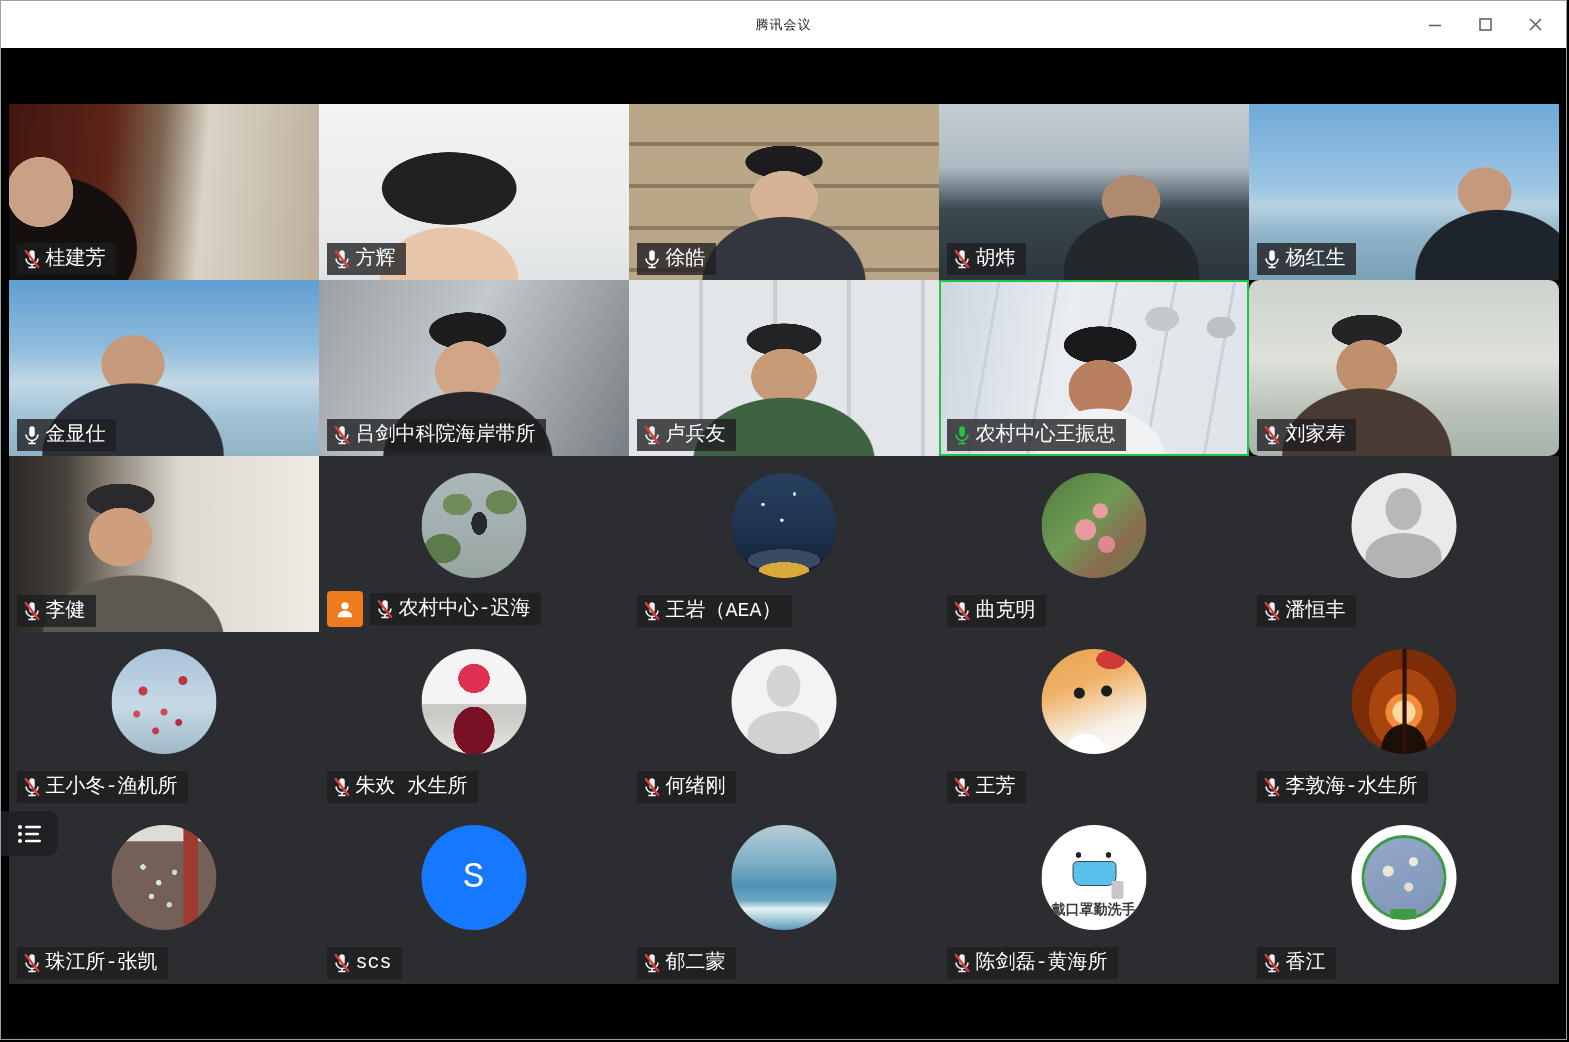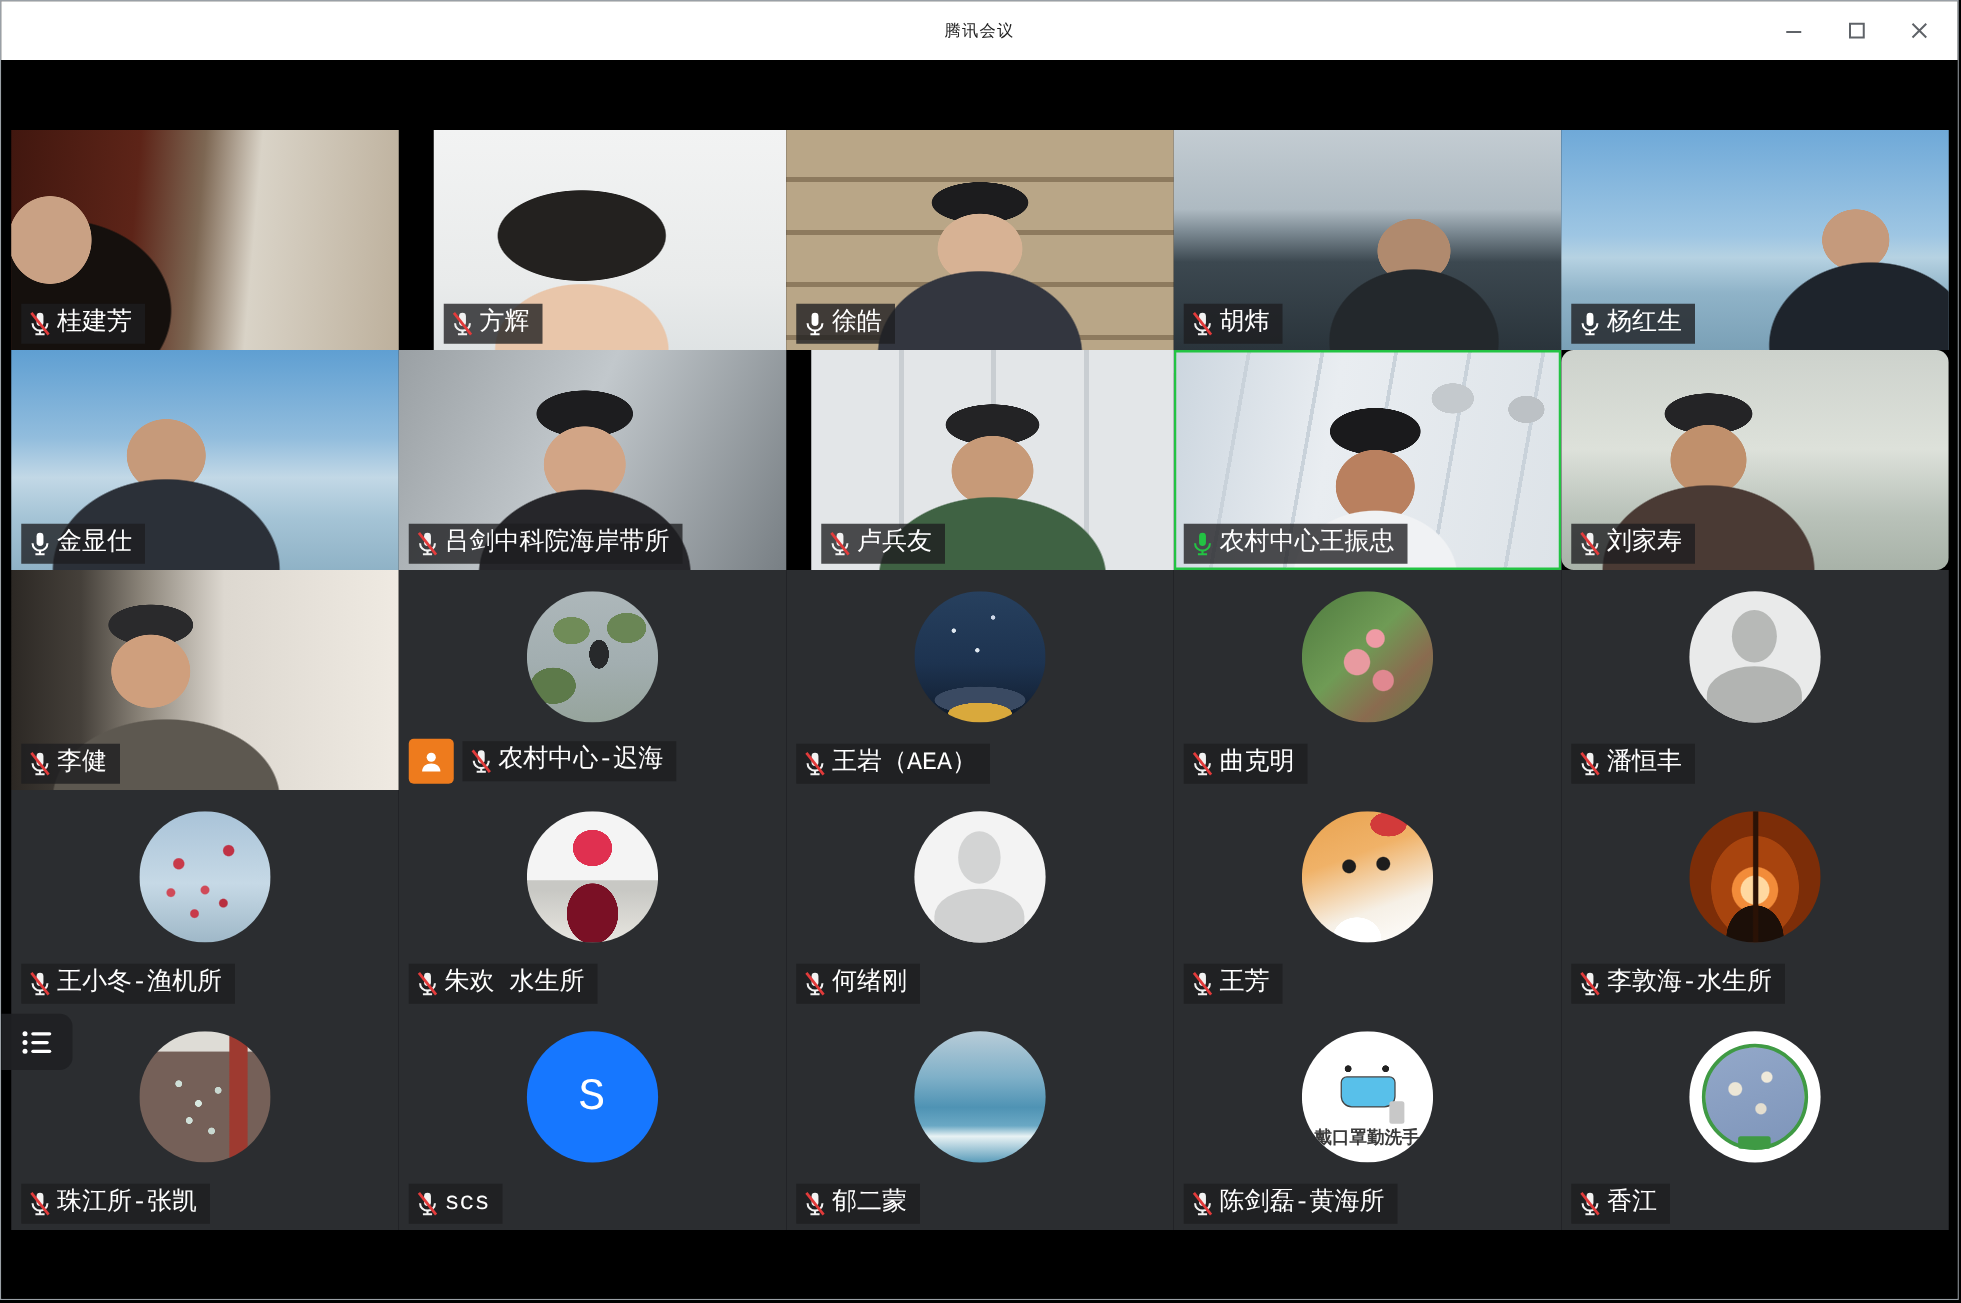--- a/index.html
+++ b/index.html
@@ -127,21 +127,21 @@
     background:#3f9a44; border-radius:2px; }
 
   
   .scene-gui { background:
     radial-gradient(ellipse 55px 58px at 10% 50%, #c9a184 0 60%, transparent 61%),
     radial-gradient(ellipse 150px 120px at 12% 82%, #15100d 0 60%, transparent 61%),
     linear-gradient(95deg,#41170f 0%,#5d2418 32%,#7d6753 48%,#d9d3c7 62%,#bdb09c 100%); }
   .scene-fang { background:
     radial-gradient(ellipse 125px 95px at 42% 100%, #e9c6aa 0 55%, transparent 56%),
     radial-gradient(ellipse 115px 62px at 42% 48%, #23211f 0 58%, transparent 59%),
-    linear-gradient(180deg,#f2f3f3 0%,#e9ebeb 70%,#dfe3e4 100%); margin-left: 28px; }
+    linear-gradient(180deg,#f2f3f3 0%,#e9ebeb 70%,#dfe3e4 100%); }
   .scene-xu { background:
     radial-gradient(ellipse 135px 110px at 50% 102%, #33363f 0 60%, transparent 61%),
     radial-gradient(ellipse 58px 48px at 50% 54%, #d7b294 0 58%, transparent 59%),
     radial-gradient(ellipse 66px 28px at 50% 33%, #1c1c1e 0 58%, transparent 59%),
     repeating-linear-gradient(180deg,#b9a687 0 38px,#8d7a5e 38px 42px); }
   .scene-hu { background:
     radial-gradient(ellipse 112px 95px at 62% 96%, #23282c 0 60%, transparent 61%),
     radial-gradient(ellipse 50px 44px at 62% 55%, #b08a6e 0 58%, transparent 59%),
     linear-gradient(180deg,#c3ccd2 0%,#aebac2 36%,#7d8b94 46%,#3c4850 60%,#2a343b 100%); }
   .scene-yang { background:
@@ -154,21 +154,21 @@
     linear-gradient(180deg,#5f9fd2 0%,#92bddd 40%,#c2d8e6 58%,#a5c4d6 76%,#8fb2c6 100%); }
   .scene-lv { background:
     radial-gradient(ellipse 140px 112px at 48% 102%, #26262a 0 60%, transparent 61%),
     radial-gradient(ellipse 56px 52px at 48% 52%, #d2a586 0 58%, transparent 59%),
     radial-gradient(ellipse 66px 32px at 48% 29%, #1d1d1f 0 58%, transparent 59%),
     linear-gradient(115deg,#9aa0a4 0%,#c2c8cc 45%,#787f84 100%); text-align: center; }
   .scene-lu { background:
     radial-gradient(ellipse 150px 105px at 50% 103%, #3f6243 0 60%, transparent 61%),
     radial-gradient(ellipse 56px 48px at 50% 55%, #c79a78 0 58%, transparent 59%),
     radial-gradient(ellipse 64px 28px at 50% 34%, #232325 0 58%, transparent 59%),
-    repeating-linear-gradient(90deg,#e3e6e8 0 70px,#c9ced2 70px 74px); margin-left: 20px; }
+    repeating-linear-gradient(90deg,#e3e6e8 0 70px,#c9ced2 70px 74px); }
   .scene-wzz { background:
     radial-gradient(ellipse 118px 95px at 52% 103%, #f0f2f4 0 55%, transparent 56%),
     radial-gradient(ellipse 54px 50px at 52% 62%, #b9805f 0 58%, transparent 59%),
     radial-gradient(ellipse 62px 32px at 52% 37%, #1a1a1c 0 58%, transparent 59%),
     radial-gradient(ellipse 28px 20px at 72% 22%, #c4c9cd 0 60%, transparent 61%),
     radial-gradient(ellipse 24px 18px at 91% 27%, #bcc1c5 0 60%, transparent 61%),
     repeating-linear-gradient(100deg,#c9d2da 0 3px,transparent 3px 58px),
     linear-gradient(100deg,#ccd6df 0%,#e9edf1 40%,#dde3e8 100%); }
   .scene-liu { background:
     radial-gradient(ellipse 140px 112px at 38% 100%, #4a3a34 0 60%, transparent 61%),

